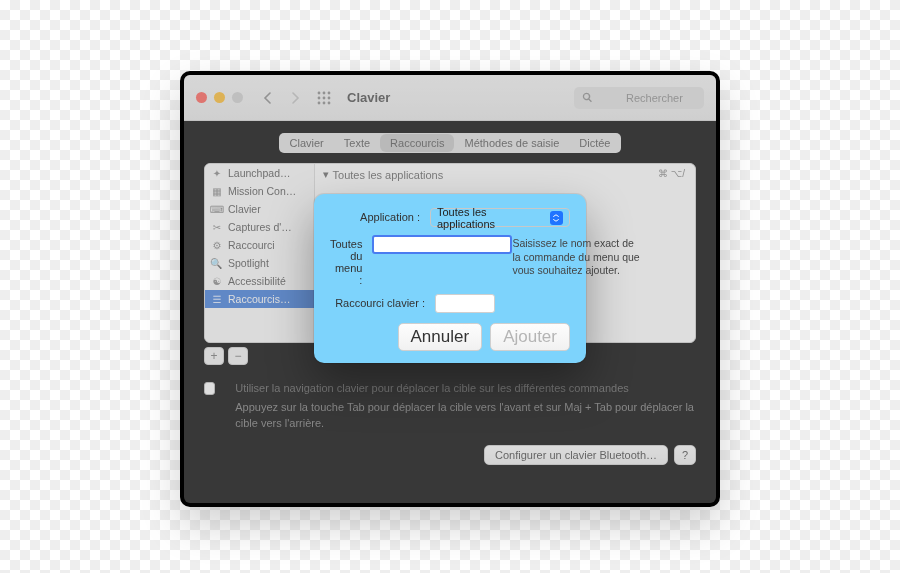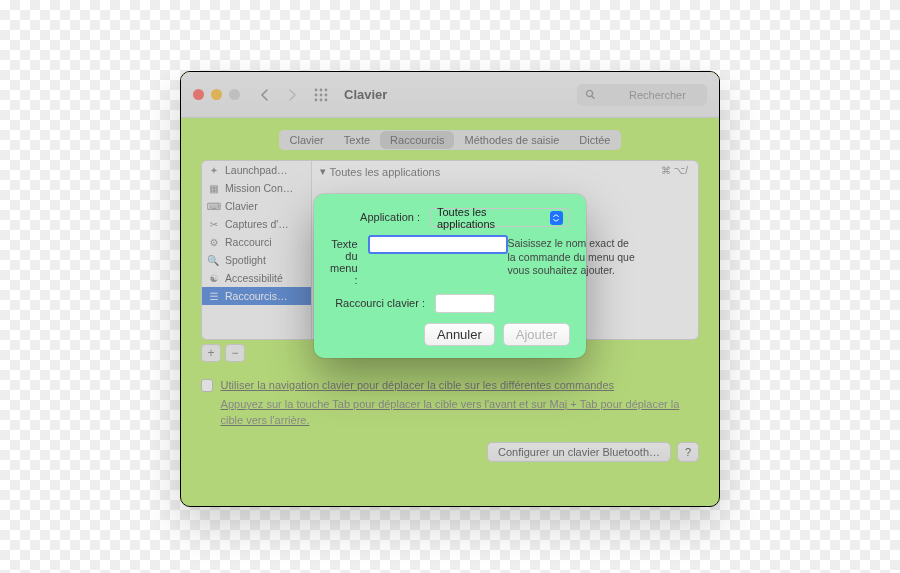--- a/index.html
+++ b/index.html
@@ -11,22 +11,22 @@
       linear-gradient(45deg,transparent 75%,#eee 75%),
       linear-gradient(-45deg,transparent 75%,#eee 75%);
     background-size: 20px 20px;
     background-position: 0 0,0 10px,10px -10px,-10px 0;
     background-color: #fff;
     position: relative;
   }
   .window {
     position: absolute; left: 180px; top: 71px;
     width: 540px; height: 436px;
-    background: #bef264;
-    border: 1px solid #000000;
+    background: #000000;
+    border: 4px solid #000000;
     border-radius: 10px;
     box-shadow: 0 18px 40px rgba(0,0,0,.18);
     overflow: hidden;
   }
   .dim-overlay {
     position:absolute; inset:0; background:rgba(160,160,160,.35);
     pointer-events:none;
   }
   
   .toolbar {
@@ -65,51 +65,51 @@
   .sidebar { width:110px;border-right:1px solid #dcdcdc;background:#fafafa;}
   .sidebar .item{display:flex;align-items:center;gap:5px;padding:3px 6px;font-size:10.5px;color:#555;white-space:nowrap;overflow:hidden;text-overflow:ellipsis;}
   .sidebar .item.sel{background:#3e7bdb;color:#fff;}
   .sidebar .icon{width:12px;height:12px;display:flex;align-items:center;justify-content:center;font-size:10px;color:#888;}
   .sidebar .item.sel .icon{color:#dbe9ff;}
   .content{flex:1;position:relative;}
   .content .group-header{padding:4px 8px;font-size:11px;color:#666;display:flex;align-items:center;gap:4px;}
   .content .shortcut-label{position:absolute;top:4px;right:10px;font-size:10px;color:#888;}
   .below-panel{display:flex;gap:4px;margin-top:4px;}
   .sqbtn{width:20px;height:18px;border:1px solid #cfcfcf;border-radius:4px;display:flex;align-items:center;justify-content:center;font-size:12px;color:#777;background:#f3f3f3;}
-  .checkbox-row{display:flex;align-items:flex-start;gap:8px;margin-top:16px;text-decoration:underline;}
+  .checkbox-row{display:flex;align-items:flex-start;gap:20px;margin-top:16px;}
   .checkbox{width:13px;height:13px;border:1px solid #bcbcbc;border-radius:3px;background:#fff;margin-top:1px;}
   .checkbox-row .txt{font-size:11px;color:#606060;line-height:1.4;}
   .footer-btns{display:flex;gap:6px;justify-content:flex-end;margin-top:14px;}
   .btn{border:1px solid #cfcfcf;border-radius:5px;background:linear-gradient(#fcfcfc,#efefef);padding:3px 10px;font-size:11px;color:#444;}
   .btn.round{width:22px;padding:3px 0;text-align:center;}
   
   .sheet {
     position:absolute;left:50%;top:194px;transform:translateX(-50%);
-    width:272px;background:#86efac;border-radius:10px;
+    width:272px;background:#7dd3fc;border-radius:10px;
     box-shadow:0 20px 45px rgba(0,0,0,.35),0 0 0 1px rgba(0,0,0,.08);
     padding:14px 16px 12px;
     font-size:11px;color:#222;
   }
   .sheet .row{display:flex;align-items:flex-start;gap:10px;margin-bottom:8px;}
   .sheet .row.label-col > label{width:95px;text-align:right;color:#333;padding-top:3px;}
   .sheet .popup{
     border:1px solid #c8c8c8;border-radius:4px;padding:2px 6px;display:flex;align-items:center;gap:6px;
     min-width:140px;justify-content:space-between;height:19px;
   }
   .popup .chev{width:14px;height:14px;background:#1f74ff;border-radius:3px;display:flex;align-items:center;justify-content:center;}
   .popup .chev svg{width:8px;height:8px;fill:#fff;}
   .sheet input.textfield{
     width:140px;height:19px;border:2px solid #4a7cf0;border-radius:3px;padding:1px 3px;font-size:11px;outline:none;
   }
   .sheet input.shortfield{
     width:60px;height:19px;border:1px solid #cfcfcf;border-radius:3px;padding:1px 3px;font-size:11px;
   }
   .sheet .help{font-size:10.5px;color:#444;line-height:1.3;margin-top:2px;}
   .sheet .sheet-btns{display:flex;gap:8px;justify-content:flex-end;margin-top:10px;}
-  .sheet .sbtn{border:1px solid #cfcfcf;border-radius:5px;background:linear-gradient(#fdfdfd,#f1f1f1);padding:3px 12px;font-size:13px;color:#333;}
+  .sheet .sbtn{border:1px solid #cfcfcf;border-radius:5px;background:linear-gradient(#fdfdfd,#f1f1f1);padding:3px 12px;font-size:17px;color:#333;}
   .sheet .sbtn.disabled{color:#b5b5b5;}
 </style>
 </head>
 <body>
 
 <div class="window">
 
   <div class="toolbar">
     <div class="traffic">
       <span class="tl-close"></span>
@@ -235,21 +235,21 @@
       <span>Toutes les applications</span>
       <span class="chev">
         <svg viewBox="0 0 10 10">
             <path d="M2 3l3-2 3 2M2 7l3 2 3-2" stroke="#fff" stroke-width="1.2" fill="none" stroke-linecap="round"></path>
           </svg>
       </span>
     </div>
   </div>
 
   <div class="row label-col" style="align-items:flex-start;">
-    <label>Texte du menu :</label>
+    <label>Toutes du menu :</label>
     <div style="display:flex;flex-direction:row;">
       <input class="textfield" value="" style="">
       <div class="help" style="width:130px;">Saisissez le nom exact de la commande du menu que vous souhaitez ajouter.</div>
     </div>
   </div>
 
   <div class="row label-col">
     <label>Raccourci clavier :</label>
     <input class="shortfield" value="" style="">
   </div>

